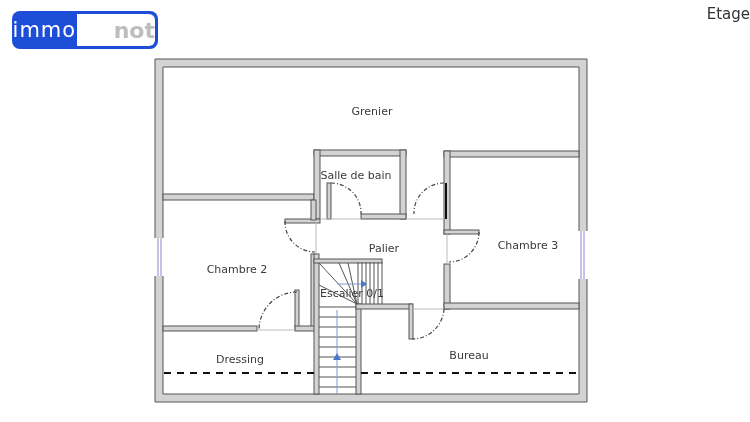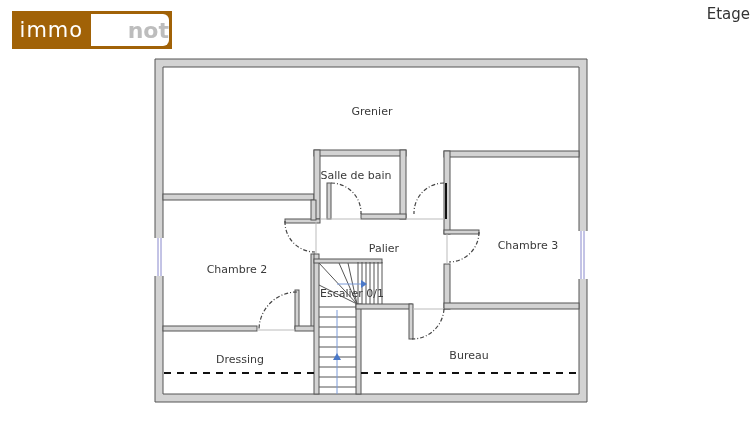--- a/index.html
+++ b/index.html
@@ -1,17 +1,17 @@
 <!DOCTYPE html>
 <html><head>
 <meta charset="utf-8">
 <style>
   html, body { margin: 0; padding: 0; background: #ffffff; }
   body { width: 750px; height: 422px; position: relative; overflow: hidden; font-family: "DejaVu Sans", sans-serif; }
-  .logo { position: absolute; left: 12px; top: 11px; width: 160px; height: 38px; border-radius: 0; background: #a16207; box-sizing: border-box; display: flex; overflow: hidden; }
+  .logo { position: absolute; left: 12px; top: 11px; width: 146px; height: 38px; border-radius: 8px; background: #1d4ed8; box-sizing: border-box; display: flex; overflow: hidden; }
   .logo-left { width: 86px; display: flex; align-items: center; justify-content: center; color: #ffffff; font-size: 21px; letter-spacing: 1px; font-family: "DejaVu Sans", sans-serif; }
   .logo-right { flex: 1; margin: 3px 3px 3px 0; background: #ffffff; border-radius: 0 6px 6px 0; display: flex; align-items: center; justify-content: center; color: #bdbdbd; font-weight: bold; font-size: 22px; font-family: "DejaVu Sans", sans-serif; padding-left: 37px; }
   .title { position: absolute; left: 0; width: 750px; top: 5px; text-align: right; font-size: 15px; color: #333333; font-family: "DejaVu Sans", sans-serif; }
   svg.plan { position: absolute; left: 0; top: 0; }
   .room-label { font-family: "DejaVu Sans", sans-serif; font-size: 11px; fill: #3a3a3a; }
 </style>
 </head>
 <body>
 
 <div class="logo">

